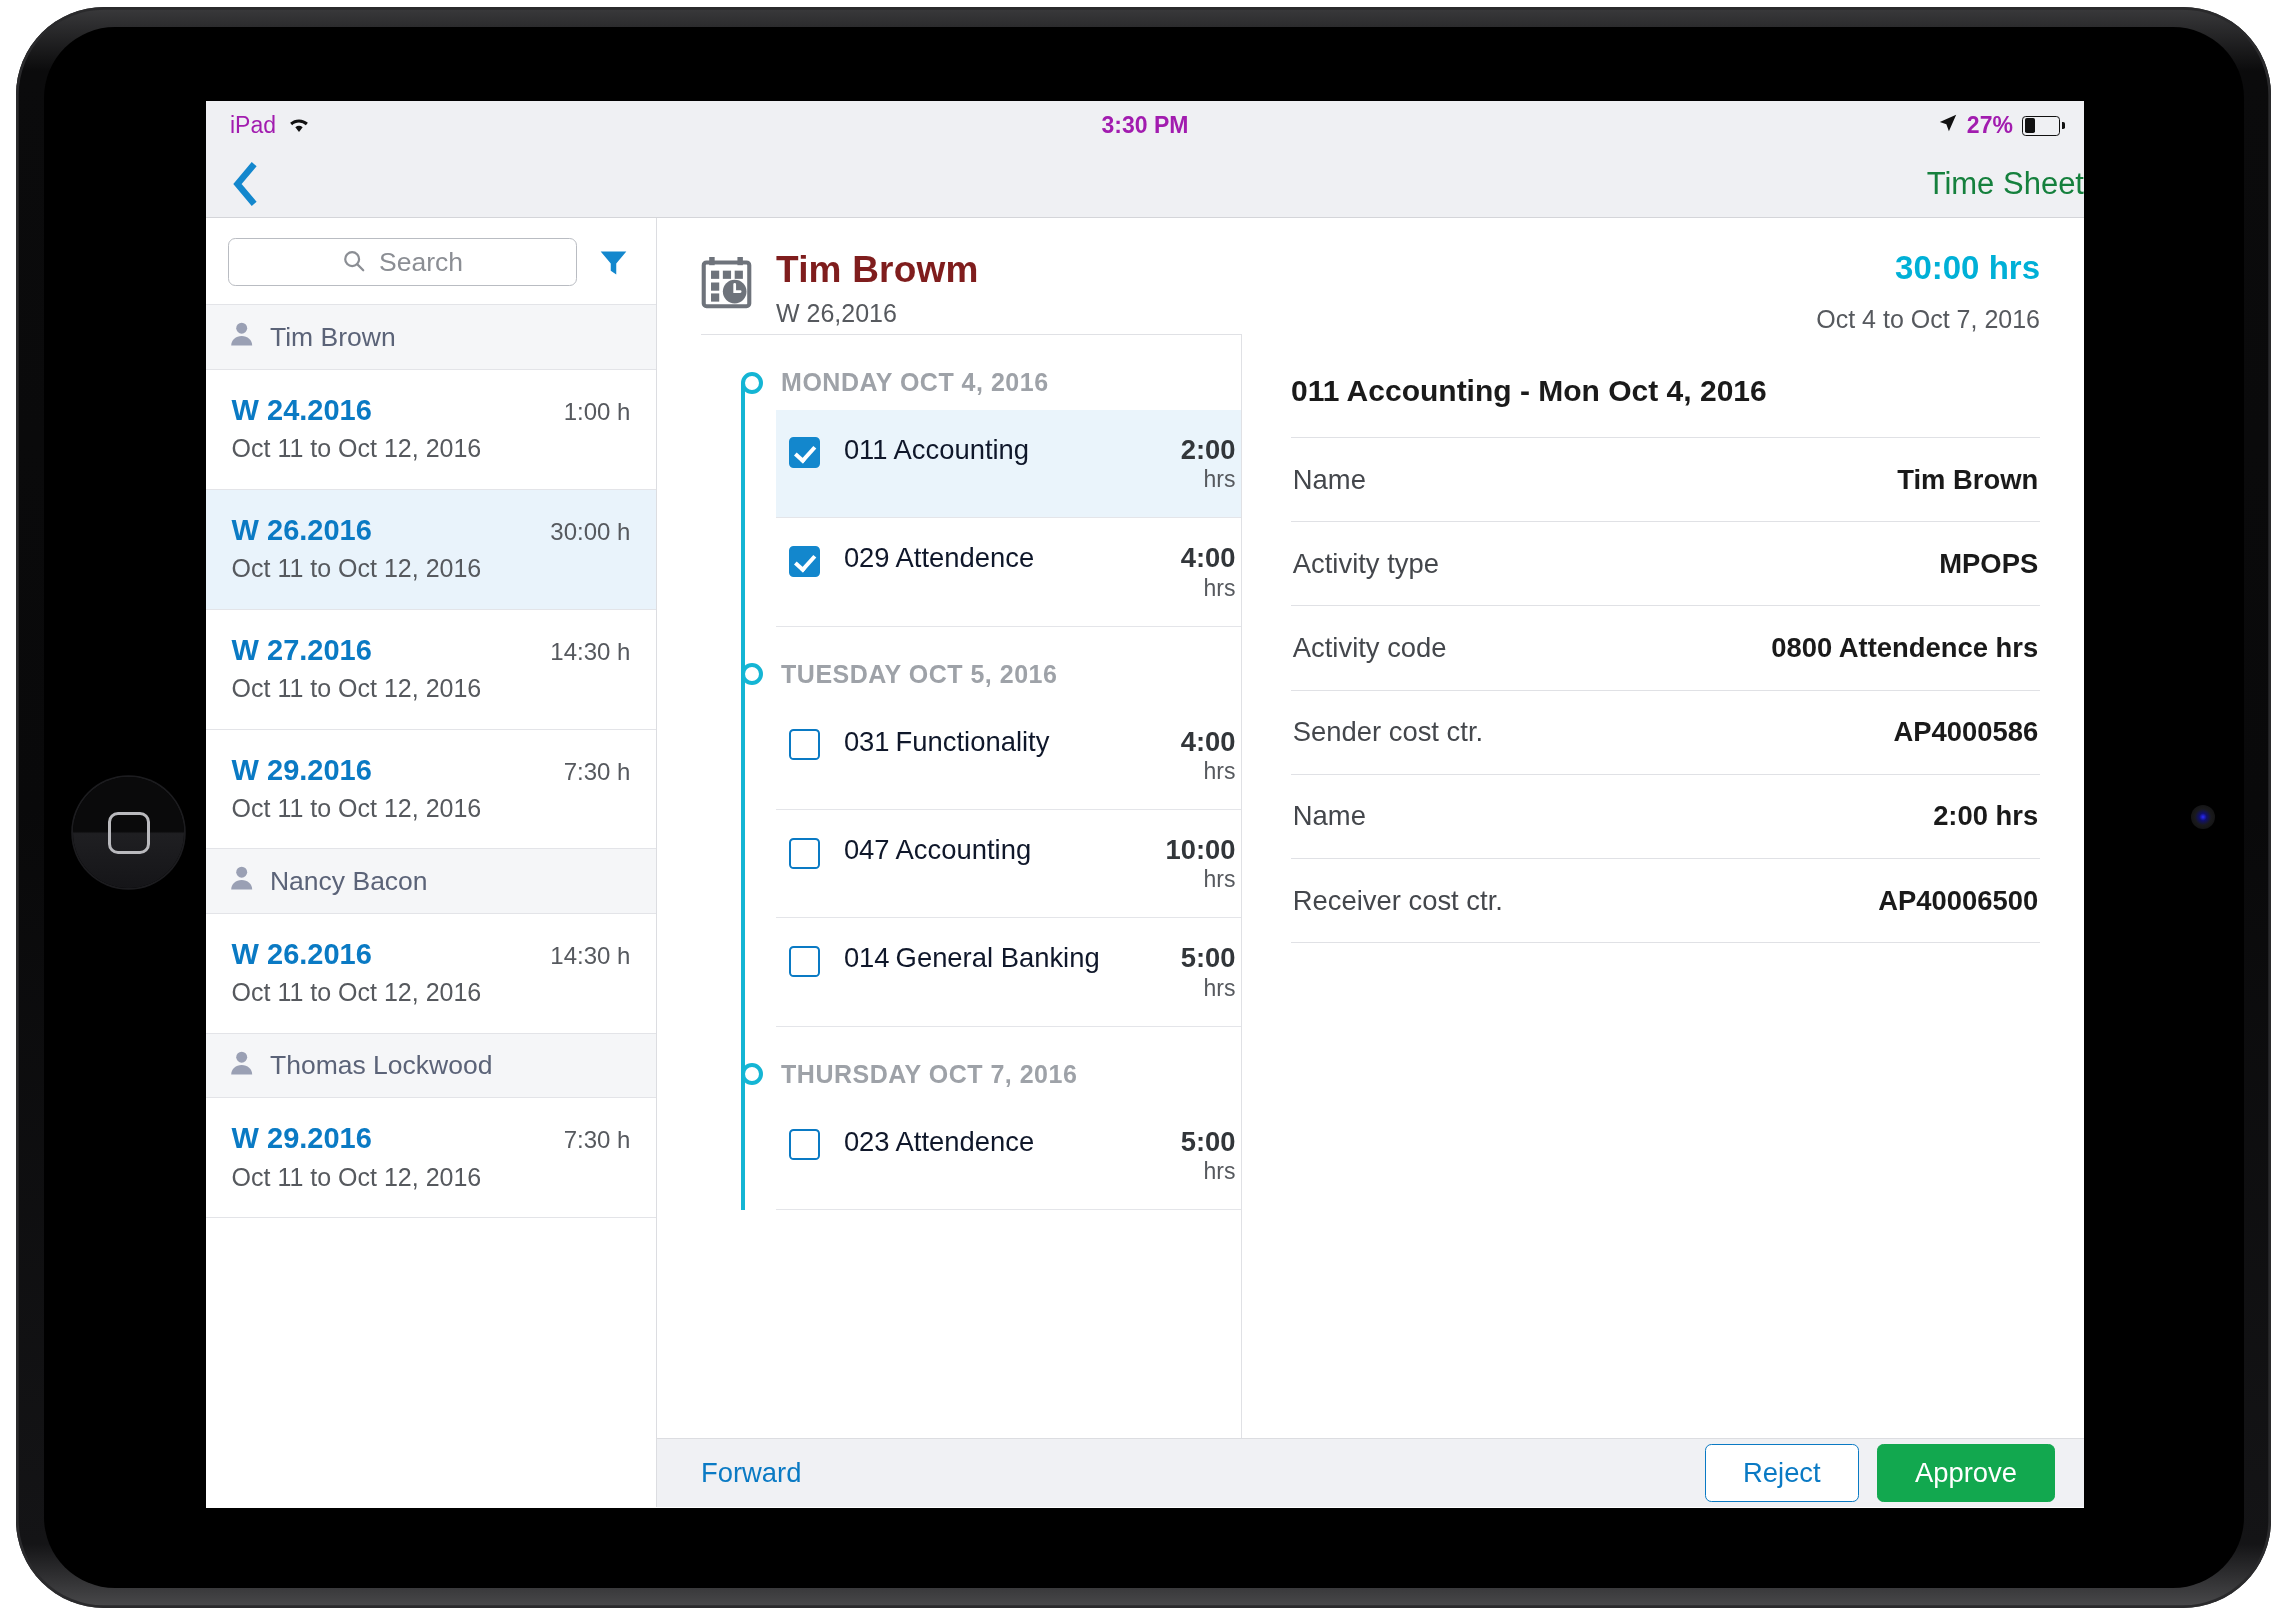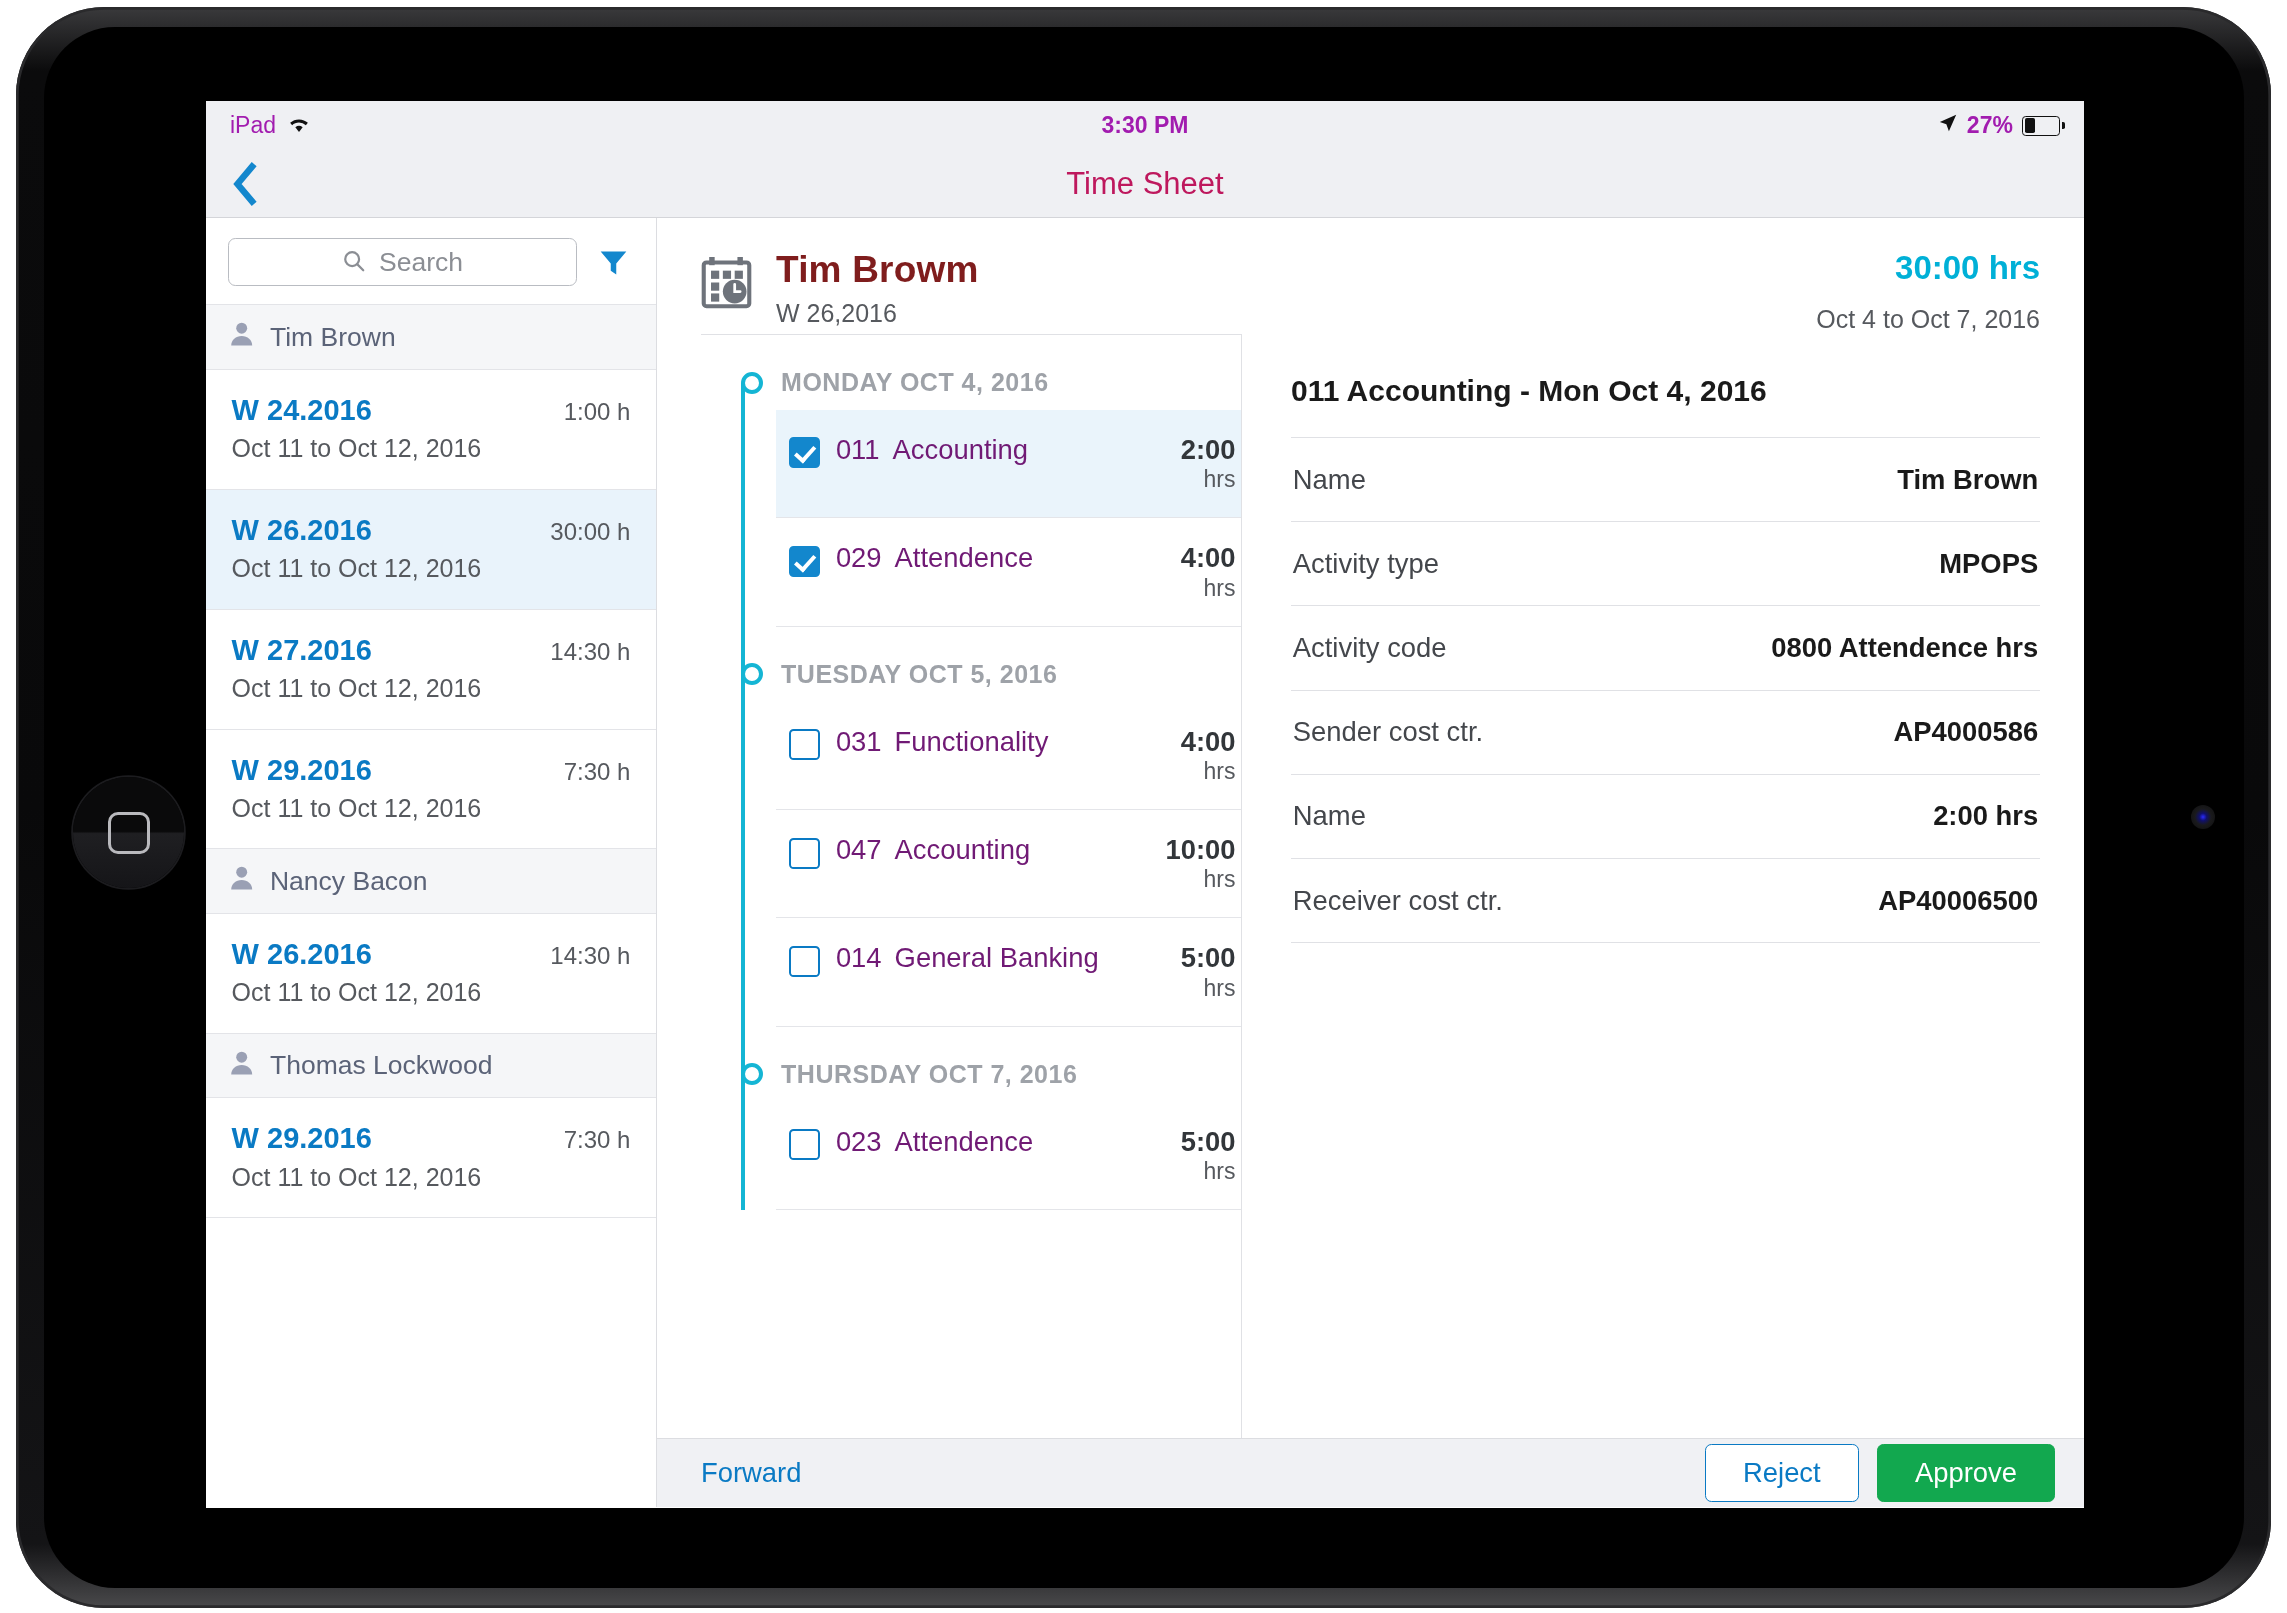--- a/index.html
+++ b/index.html
@@ -96,22 +96,22 @@
   .nav-bar {
     height: 68px;
     background: #eff0f3;
     border-bottom: 0.9px solid #d4d5d9;
     display: flex; align-items: center;
     position: relative;
     padding: 0 25.6px;
   }
   .back-chevron { cursor: pointer; line-height: 0; }
   .nav-title {
-    position: absolute; left: 0; right: 0; text-align: center;
-    font-size: 31px; color: #be185d; pointer-events: none;
+    position: absolute; left: 0; right: 0; text-align: right;
+    font-size: 31px; color: #15803d; pointer-events: none;
   }
 
   
   .body-split { display: flex; height: calc(1407px - 49px - 69px); }
 
   
   .sidebar {
     width: 451px;
     border-right: 0.9px solid #dcdde1;
     background: #fff;
@@ -216,23 +216,23 @@
   }
   .cb.checked { background: #1387cd; border-color: #1387cd; position: relative; }
   .cb.checked::after {
     content: ""; position: absolute;
     left: 8.2px; top: 2.7px;
     width: 8.2px; height: 16.4px;
     border: solid #fff; border-width: 0 4.6px 4.6px 0;
     transform: rotate(42deg);
   }
   .entry-label {
-    margin-left: 16px;
-    font-size: 27.4px; color: #701a75;
-    display: flex; gap: 13px;
+    margin-left: 24px;
+    font-size: 27.4px; color: #0f172a;
+    display: flex; gap: 6px;
   }
   .entry-hours {
     margin-left: auto; text-align: right;
     font-size: 27.4px; color: #32363a; font-weight: bold;
     line-height: 1.18;
   }
   .entry-hours small { display: block; font-size: 23px; font-weight: normal; color: #56595e; }
 
   
   .detail-pane { flex: 1; padding: 40px 0 0 49px; min-width: 0; }

